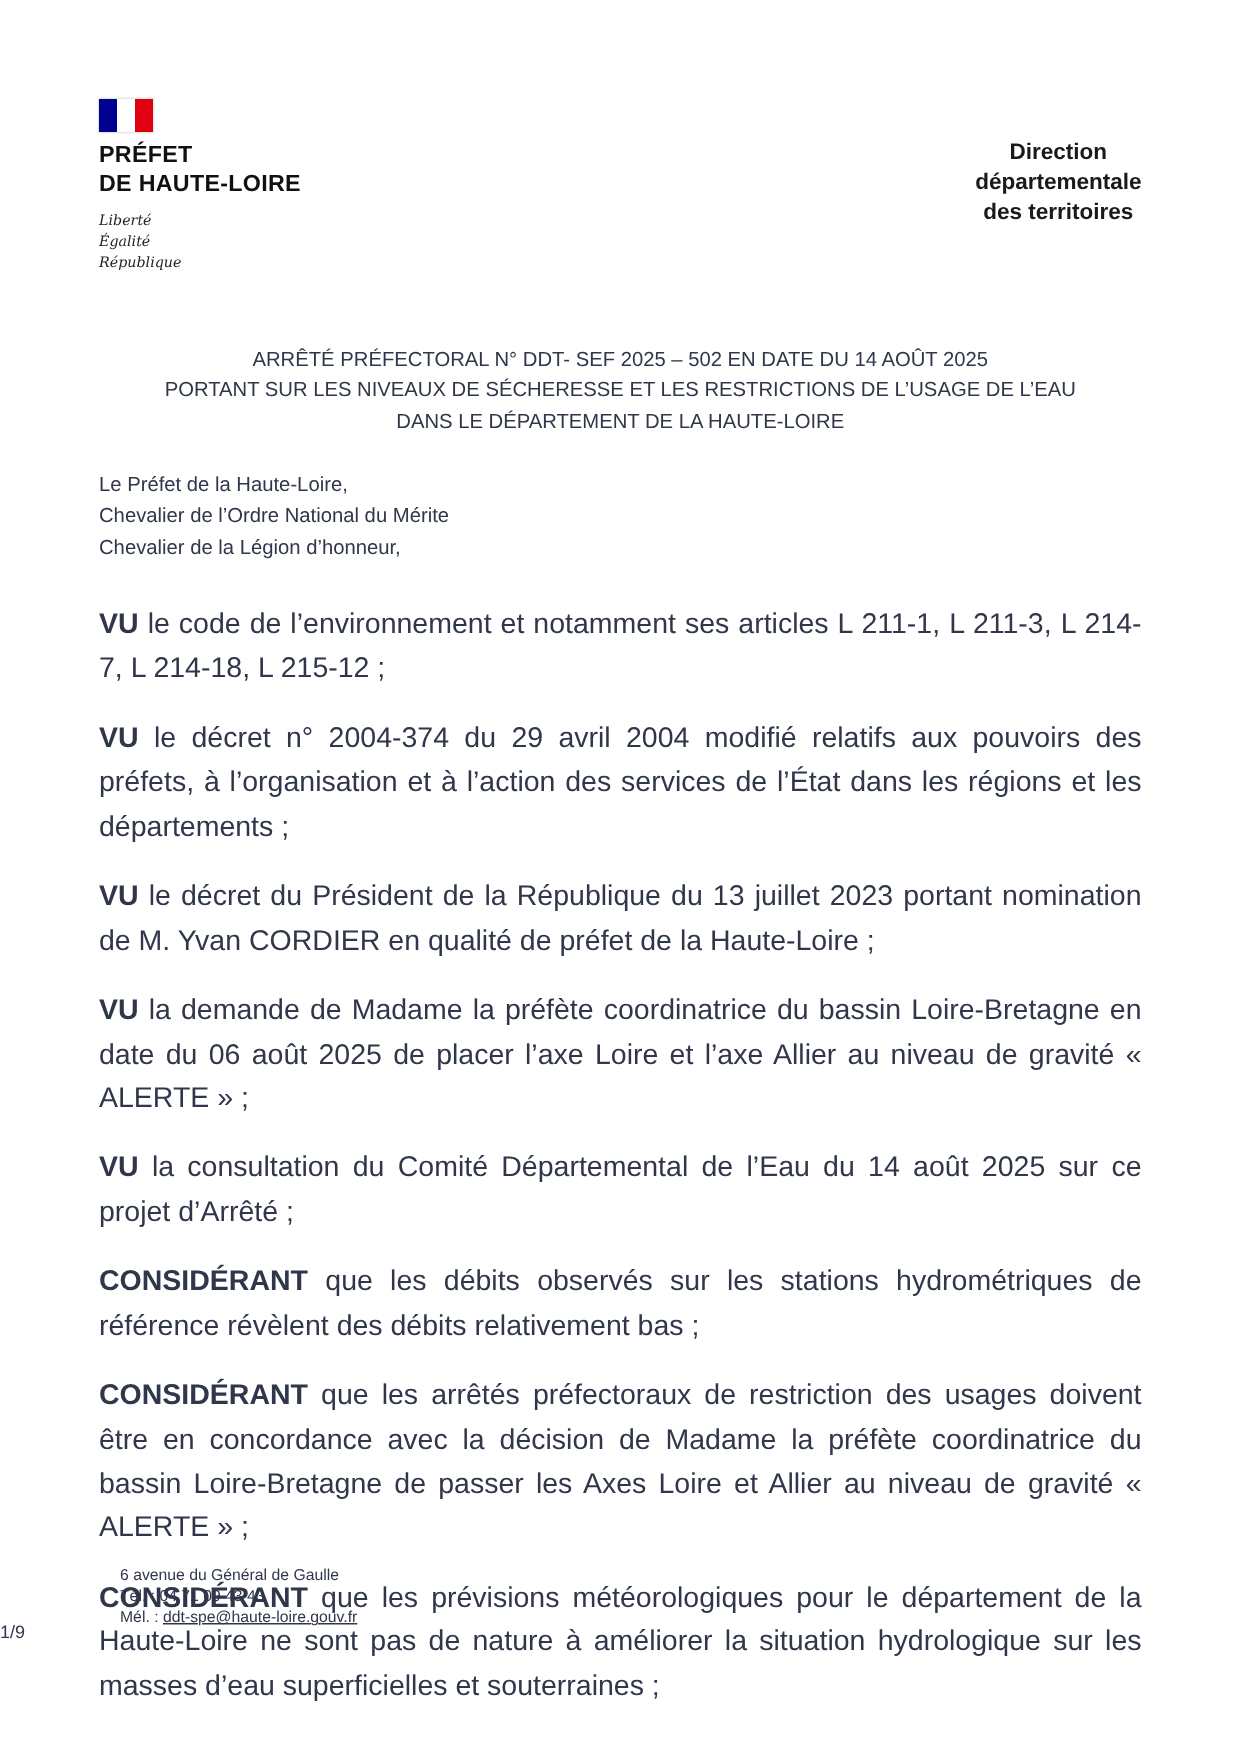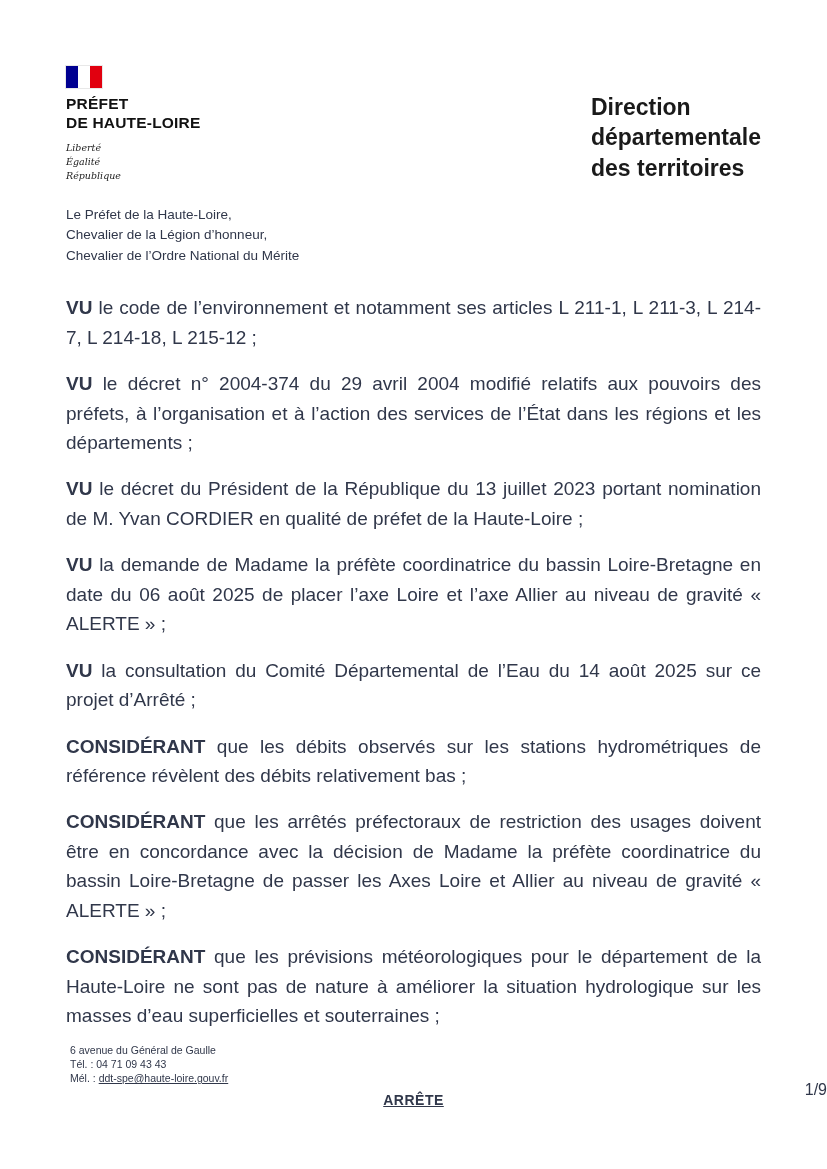--- a/index.html
+++ b/index.html
@@ -48,23 +48,23 @@
   }
   .motto {
     margin-top: 8px;
     font-family: "DejaVu Serif", serif;
     font-style: italic;
     font-size: 9.5px;
     line-height: 1.5;
     color: #222222;
   }
   .header-right {
-    text-align: left;
+    text-align: center;
     font-weight: bold;
-    font-size: 23px;
+    font-size: 15px;
     line-height: 1.32;
     color: #1a1a1a;
     padding-top: 26px;
   }
 
   
   .title-block {
     margin-top: 46px;
     text-align: center;
     font-size: 13.5px;
@@ -100,39 +100,39 @@
     font-weight: bold;
     font-size: 14px;
     letter-spacing: 0.5px;
     color: #30374a;
   }
   .arrete-heading span { text-decoration: underline; }
 
   
   .footer {
     position: absolute;
-    left: 70px;
+    left: 80px;
     top: 1043px;
     font-size: 10.5px;
     line-height: 1.35;
     color: #30374a;
   }
   .footer .mail-label { margin-right: 3px; }
   .footer a.email {
     color: #30374a;
     text-decoration: underline;
     cursor: pointer;
   }
   .page-number {
     position: absolute;
     top: 1081px;
     left: 0;
     width: 100%;
-    text-align: right;
-    font-size: 16px;
+    text-align: left;
+    font-size: 12px;
     color: #30374a;
   }
 </style>
 </head>
 <body>
 
 <div class="page">
   <div class="content">
 
     <div class="header">
@@ -152,25 +152,30 @@
           <div>République</div>
         </div>
       </div>
       <div class="header-right">
         <div>Direction</div>
         <div>départementale</div>
         <div>des territoires</div>
       </div>
     </div>
 
+    <div class="title-block">
+      <div>ARRÊTÉ PRÉFECTORAL N° DDT- SEF 2025 – 502 EN DATE DU 14 AOÛT 2025</div>
+      <div>PORTANT SUR LES NIVEAUX DE SÉCHERESSE ET LES RESTRICTIONS DE L’USAGE DE L’EAU</div>
+      <div>DANS LE DÉPARTEMENT DE LA HAUTE-LOIRE</div>
+    </div>
 
     <div class="preamble">
       <div>Le Préfet de la Haute-Loire,</div>
+      <div>Chevalier de l’Ordre National du Mérite</div>
       <div>Chevalier de la Légion d’honneur,</div>
-      <div>Chevalier de l’Ordre National du Mérite</div>
     </div>
 
     <div class="body-text">
       <p class="para"><strong>VU</strong> <span>le code de l’environnement et notamment ses articles L 211-1, L 211-3, L 214-7, L 214-18, L 215-12 ;</span></p>
       <p class="para"><strong>VU</strong> <span>le décret n° 2004-374 du 29 avril 2004 modifié relatifs aux pouvoirs des préfets, à l’organisation et à l’action des services de l’État dans les régions et les départements ;</span></p>
       <p class="para"><strong>VU</strong> <span>le décret du Président de la République du 13 juillet 2023 portant nomination de M. Yvan CORDIER en qualité de préfet de la Haute-Loire ;</span></p>
       <p class="para"><strong>VU</strong> <span>la demande de Madame la préfète coordinatrice du bassin Loire-Bretagne en date du 06 août 2025 de placer l’axe Loire et l’axe Allier au niveau de gravité « ALERTE » ;</span></p>
       <p class="para"><strong>VU</strong> <span>la consultation du Comité Départemental de l’Eau du 14 août 2025 sur ce projet d’Arrêté ;</span></p>
       <p class="para"><strong>CONSIDÉRANT</strong> <span>que les débits observés sur les stations hydrométriques de référence révèlent des débits relativement bas ;</span></p>
       <p class="para"><strong>CONSIDÉRANT</strong> <span>que les arrêtés préfectoraux de restriction des usages doivent être en concordance avec la décision de Madame la préfète coordinatrice du bassin Loire-Bretagne de passer les Axes Loire et Allier au niveau de gravité « ALERTE » ;</span></p>

